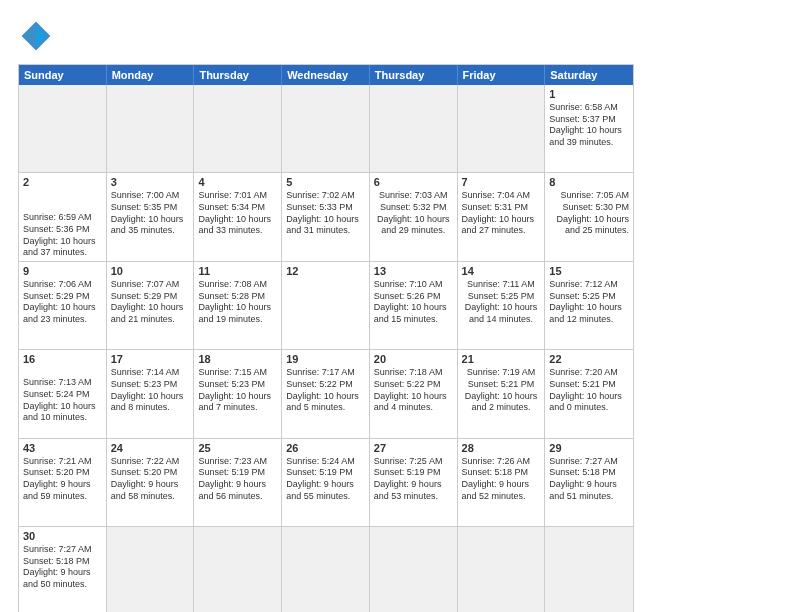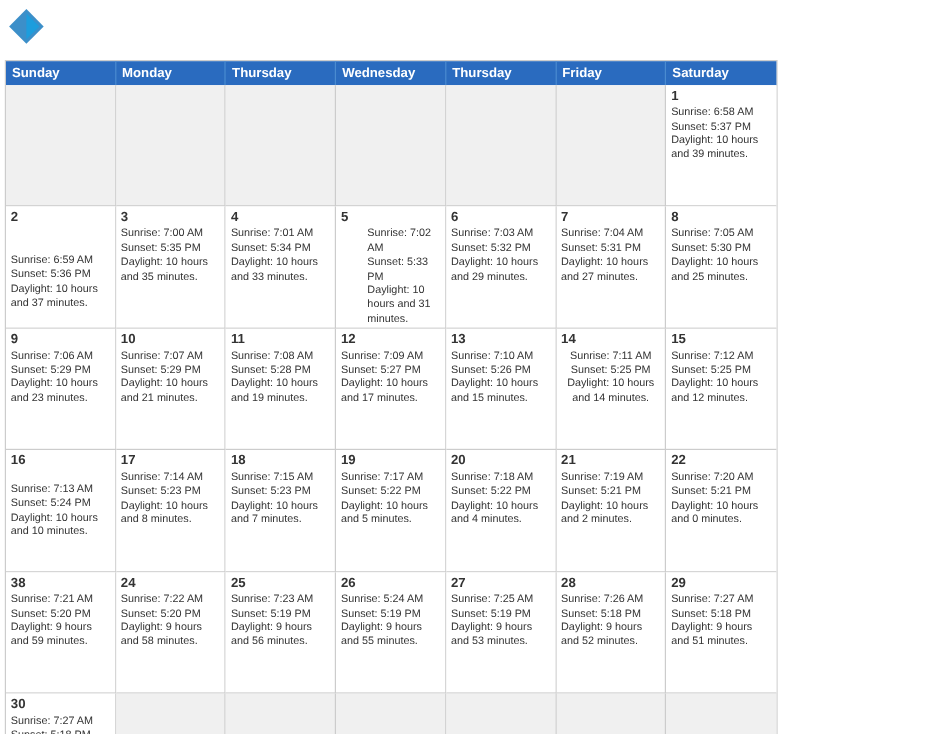--- a/index.html
+++ b/index.html
@@ -6,21 +6,21 @@
     body {
       width: 792px;
       height: 612px;
       font-family: Arial, sans-serif;
       background: #fff;
       overflow: hidden;
     }
     .page {
       width: 652px;
       height: 612px;
-      padding: 4px;
+      padding: 18px;
       display: flex;
       flex-direction: column;
     }
     .header {
       display: flex;
       justify-content: space-between;
       align-items: flex-start;
       margin-bottom: 10px;
     }
     .logo {
@@ -158,39 +158,39 @@
 Daylight: 10 hours and 35 minutes.</div>
         </div>
         <div class="cal-cell">
           <div class="day-num">4</div>
           <div class="cell-text" style="white-space: pre-line;">Sunrise: 7:01 AM
 Sunset: 5:34 PM
 Daylight: 10 hours and 33 minutes.</div>
         </div>
         <div class="cal-cell">
           <div class="day-num">5</div>
-          <div class="cell-text" style="white-space: pre-line; margin-left: 22px;">Sunrise: 7:02 AM
+          <div class="cell-text" style="white-space: pre-line;">Sunrise: 7:02 AM
 Sunset: 5:33 PM
 Daylight: 10 hours and 31 minutes.</div>
         </div>
         <div class="cal-cell">
           <div class="day-num">6</div>
-          <div class="cell-text" style="white-space: pre-line;">Sunrise: 7:03 AM
+          <div class="cell-text" style="white-space: pre-line; text-align: center;">Sunrise: 7:03 AM
 Sunset: 5:32 PM
 Daylight: 10 hours and 29 minutes.</div>
         </div>
         <div class="cal-cell">
           <div class="day-num">7</div>
           <div class="cell-text" style="white-space: pre-line;">Sunrise: 7:04 AM
 Sunset: 5:31 PM
 Daylight: 10 hours and 27 minutes.</div>
         </div>
         <div class="cal-cell">
           <div class="day-num">8</div>
-          <div class="cell-text" style="white-space: pre-line;">Sunrise: 7:05 AM
+          <div class="cell-text" style="white-space: pre-line; text-align: right;">Sunrise: 7:05 AM
 Sunset: 5:30 PM
 Daylight: 10 hours and 25 minutes.</div>
         </div>
         <div class="cal-cell">
           <div class="day-num">9</div>
           <div class="cell-text" style="white-space: pre-line;">Sunrise: 7:06 AM
 Sunset: 5:29 PM
 Daylight: 10 hours and 23 minutes.</div>
         </div>
         <div class="cal-cell">
@@ -200,23 +200,20 @@
 Daylight: 10 hours and 21 minutes.</div>
         </div>
         <div class="cal-cell">
           <div class="day-num">11</div>
           <div class="cell-text" style="white-space: pre-line;">Sunrise: 7:08 AM
 Sunset: 5:28 PM
 Daylight: 10 hours and 19 minutes.</div>
         </div>
         <div class="cal-cell">
           <div class="day-num">12</div>
-          <div class="cell-text" style="white-space: pre-line;">Sunrise: 7:09 AM
-Sunset: 5:27 PM
-Daylight: 10 hours and 17 minutes.</div>
         </div>
         <div class="cal-cell">
           <div class="day-num">13</div>
           <div class="cell-text" style="white-space: pre-line;">Sunrise: 7:10 AM
 Sunset: 5:26 PM
 Daylight: 10 hours and 15 minutes.</div>
         </div>
         <div class="cal-cell">
           <div class="day-num">14</div>
           <div class="cell-text" style="white-space: pre-line; text-align: center;">Sunrise: 7:11 AM
@@ -254,32 +251,32 @@
 Daylight: 10 hours and 5 minutes.</div>
         </div>
         <div class="cal-cell">
           <div class="day-num">20</div>
           <div class="cell-text" style="white-space: pre-line;">Sunrise: 7:18 AM
 Sunset: 5:22 PM
 Daylight: 10 hours and 4 minutes.</div>
         </div>
         <div class="cal-cell">
           <div class="day-num">21</div>
-          <div class="cell-text" style="white-space: pre-line;">Sunrise: 7:19 AM
+          <div class="cell-text" style="white-space: pre-line; text-align: center;">Sunrise: 7:19 AM
 Sunset: 5:21 PM
 Daylight: 10 hours and 2 minutes.</div>
         </div>
         <div class="cal-cell">
           <div class="day-num">22</div>
           <div class="cell-text" style="white-space: pre-line;">Sunrise: 7:20 AM
 Sunset: 5:21 PM
 Daylight: 10 hours and 0 minutes.</div>
         </div>
         <div class="cal-cell">
-          <div class="day-num">38</div>
+          <div class="day-num">43</div>
           <div class="cell-text" style="white-space: pre-line;">Sunrise: 7:21 AM
 Sunset: 5:20 PM
 Daylight: 9 hours and 59 minutes.</div>
         </div>
         <div class="cal-cell">
           <div class="day-num">24</div>
           <div class="cell-text" style="white-space: pre-line;">Sunrise: 7:22 AM
 Sunset: 5:20 PM
 Daylight: 9 hours and 58 minutes.</div>
         </div>

